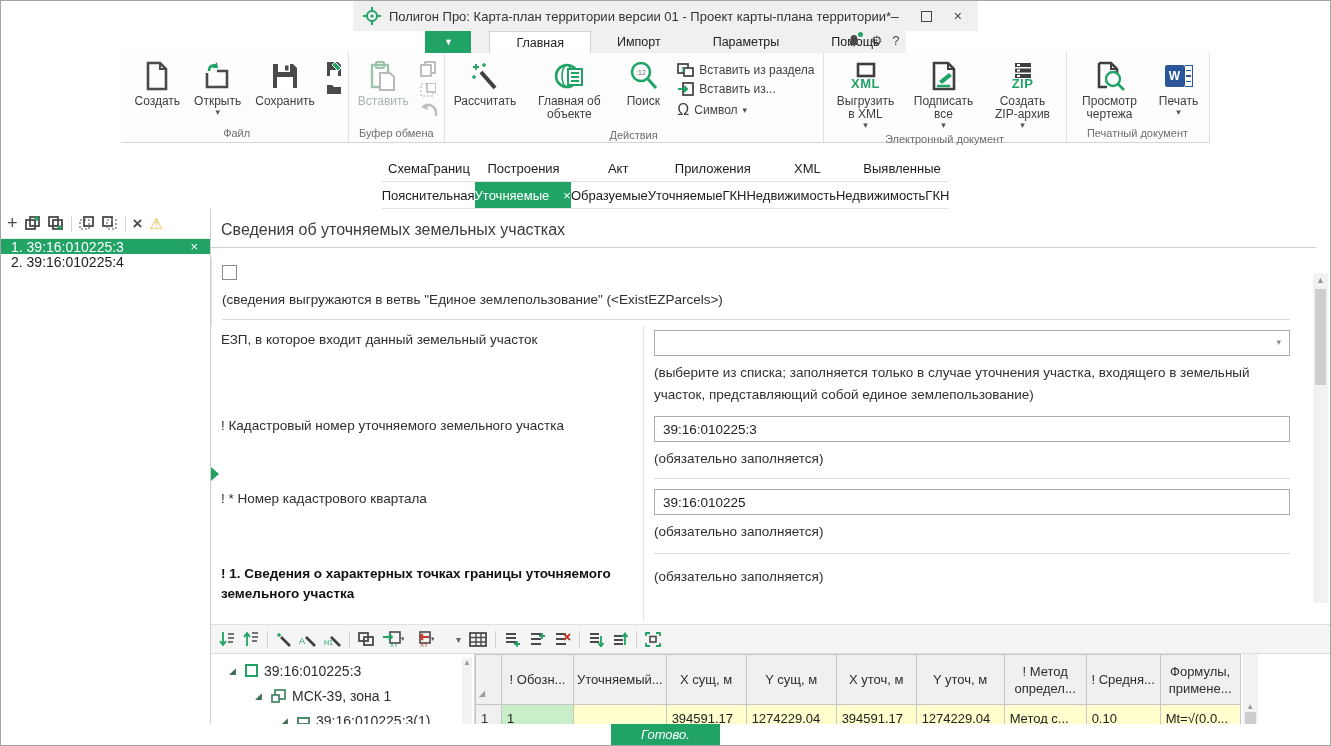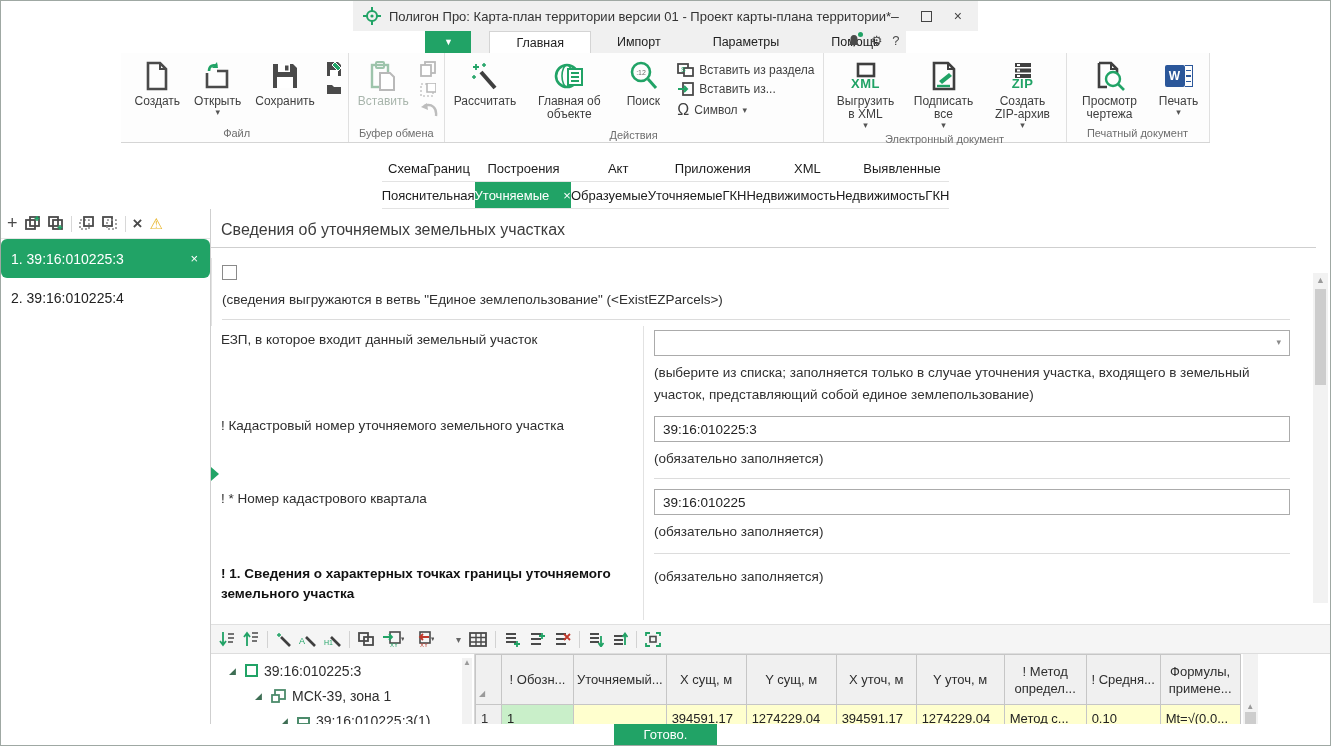--- a/index.html
+++ b/index.html
@@ -48,21 +48,21 @@
   .dtab { flex:1; display:flex; align-items:center; justify-content:center; font-size:13px; color:#1c1c1c; gap:14px; }
   .dtab.active { background:#21a366; color:#fff; }
   .dtab .x { font-size:13px; color:#fff; }
 
   
   .bodyarea { flex:1; display:flex; position:relative; overflow:hidden; background:#fff; }
   .leftpanel { width:210px; border-right:1px solid #cfcfcf; display:flex; flex-direction:column; flex:0 0 auto; }
   .lp-toolbar { height:30px; display:flex; align-items:center; gap:7px; padding:0 6px; border-bottom:1px solid #e6e6e6; }
   .lp-sep { width:1px; height:16px; background:#d8d8d8; }
   .lp-ico { font-size:15px; color:#4a4a4a; display:flex; align-items:center; }
-  .lp-item { height:39px; display:flex; align-items:center; padding:4px 10px; font-size:14px; color:#222; position:relative;border-radius:6px; }
+  .lp-item { height:15px; display:flex; align-items:center; padding:4px 10px; font-size:14px; color:#222; position:relative; }
   .lp-item.selected { background:#21a366; color:#fff; }
   .lp-item.selected .x { position:absolute; right:12px; font-size:13px; color:#fff; }
   .sel-arrow { position:absolute; left:210px; top:258px; width:0; height:0; border-top:7px solid transparent; border-bottom:7px solid transparent; border-left:8px solid #21a366; z-index:5; }
 
   
   .main { flex:1; display:flex; flex-direction:column; position:relative; overflow:hidden; }
   .form-title { font-size:16px; color:#3c3c3c; padding:12px 10px 8px 10px; border-bottom:1px solid #cfcfcf; margin-right:14px; }
   .fields { padding-top:10px; position:relative; }
   .field { display:flex; min-height:52px; }
   .f-label { width:432px; padding:4px 14px 4px 10px; font-size:13.5px; color:#2e2e2e; line-height:20px; flex:0 0 auto; }
@@ -99,21 +99,21 @@
   table.grid th { background:#f0f0f0; color:#2e2e2e; height:46px; text-align:center; padding:2px 3px; line-height:17px; }
   table.grid td { background:#ffffce; height:28px; padding:2px 5px; color:#222; }
   table.grid td.rownum { background:#f0f0f0; color:#333; }
   table.grid td.selcell { background:#c9efc9; }
   .corner-tri { float:left; margin-top:28px; font-size:8px; color:#9a9a9a; }
   .tbl-scroll { width:15px; background:#f2f2f2; margin-left:2px; height:102px; position:relative; align-self:flex-start; }
   .tbl-scroll .up { text-align:center; font-size:8px; color:#9a9a9a; padding-top:48px; }
   .tbl-scroll .thumb { position:absolute; top:58px; left:2px; width:11px; height:34px; background:#cdcdcd; }
 
   
-  .statusbar { height:21px; background:#21a366; color:#fff; font-size:13px; display:flex; align-items:center; padding:0 30px; flex:0 0 auto; }
+  .statusbar { height:21px; background:#21a366; color:#fff; font-size:13px; display:flex; align-items:center; padding:0 30px; flex:0 0 auto;font-style:italic; }
 
   svg { display:block; }
 </style>
 </head>
 <body>
 
 <div class="window">
 
   <div class="titlebar">
     <svg class="app-icon" viewBox="0 0 18 18">

